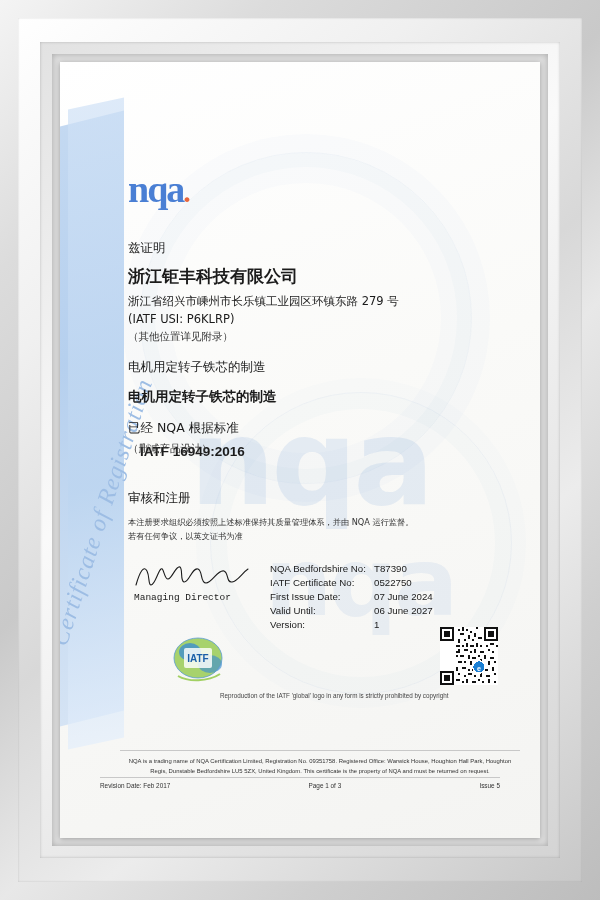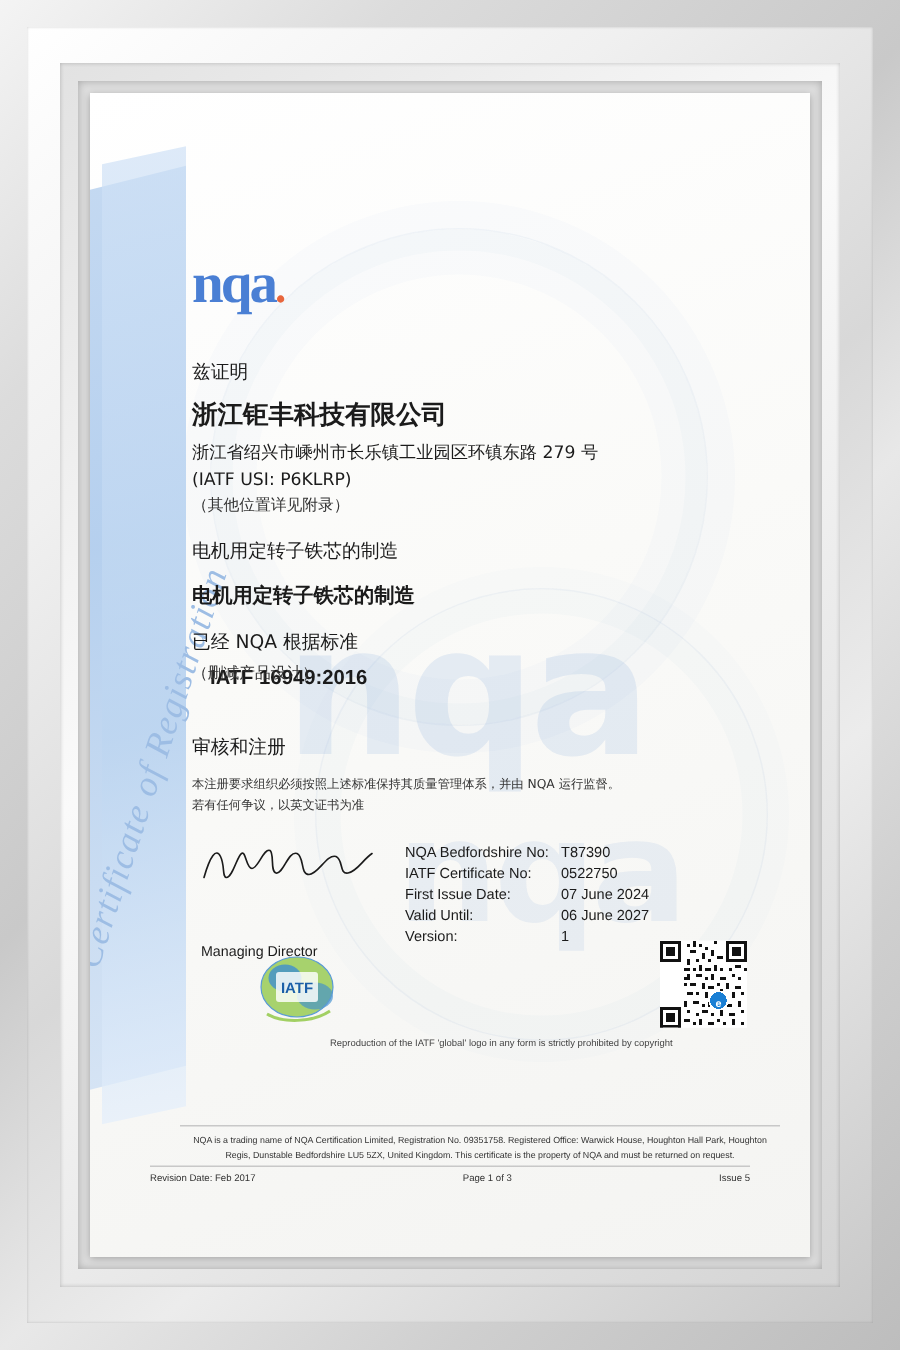--- a/index.html
+++ b/index.html
@@ -177,22 +177,21 @@
   .signature {
     position: absolute;
     left: 72px; top: 495px;
     width: 120px; height: 36px;
   }
   .sig-title {
     position: absolute;
     left: 74px; top: 530px;
     font-size: 9.5px;
     color: #1b1b1b;
-    font-family: Liberation Sans, sans-serif;
-    margin-top: 37px;
+    font-family: Liberation Mono, monospace;
   }
 
   
   .details {
     position: absolute;
     left: 210px; top: 500px;
     font-size: 9.7px;
     color: #1b1b1b;
     font-family: "Liberation Sans", sans-serif;
     line-height: 1.45;

